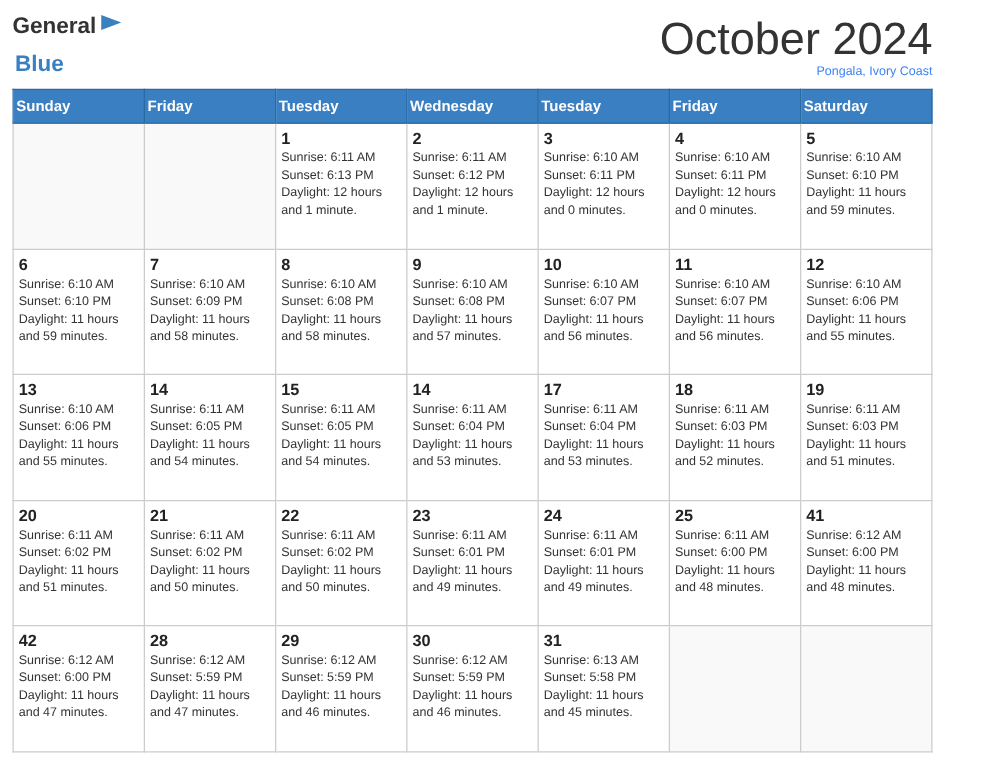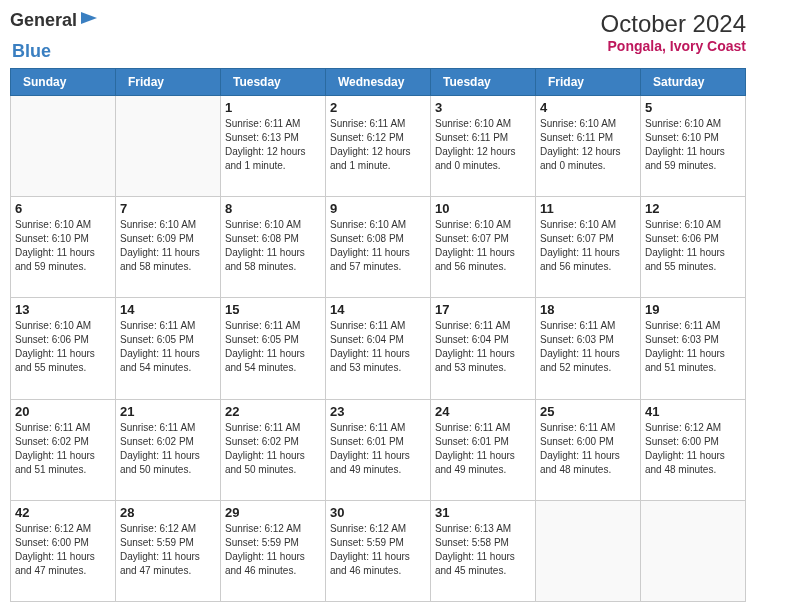--- a/index.html
+++ b/index.html
@@ -46,40 +46,39 @@
     .logo-blue {
       font-size: 18px;
       font-weight: bold;
       color: #3a7fc1;
       margin-top: 12px;
     }
     .header-right {
       text-align: right;
     }
     .month-title {
-      font-size: 24px;
+      font-size: 36px;
       font-weight: normal;
       color: #333;
     }
     .location {
-      font-size: 14px;
-      color: #be185d;
-      font-weight: bold;
+      font-size: 10px;
+      color: #3b82f6;
     }
     .calendar {
       flex: 1;
       border: 1px solid #ccc;
       border-collapse: collapse;
       width: 100%;
       table-layout: fixed;
     }
     .calendar thead tr th {
       background-color: #3a7fc1;
       color: #fff;
-      padding: 6px 12px;
+      padding: 6px 2px;
       text-align: left;
       font-size: 12px;
       font-weight: bold;
       border: 1px solid #2a6aa0;
     }
     .calendar tbody tr td {
       border: 1px solid #ccc;
       vertical-align: top;
       padding: 4px;
       font-size: 10px;

